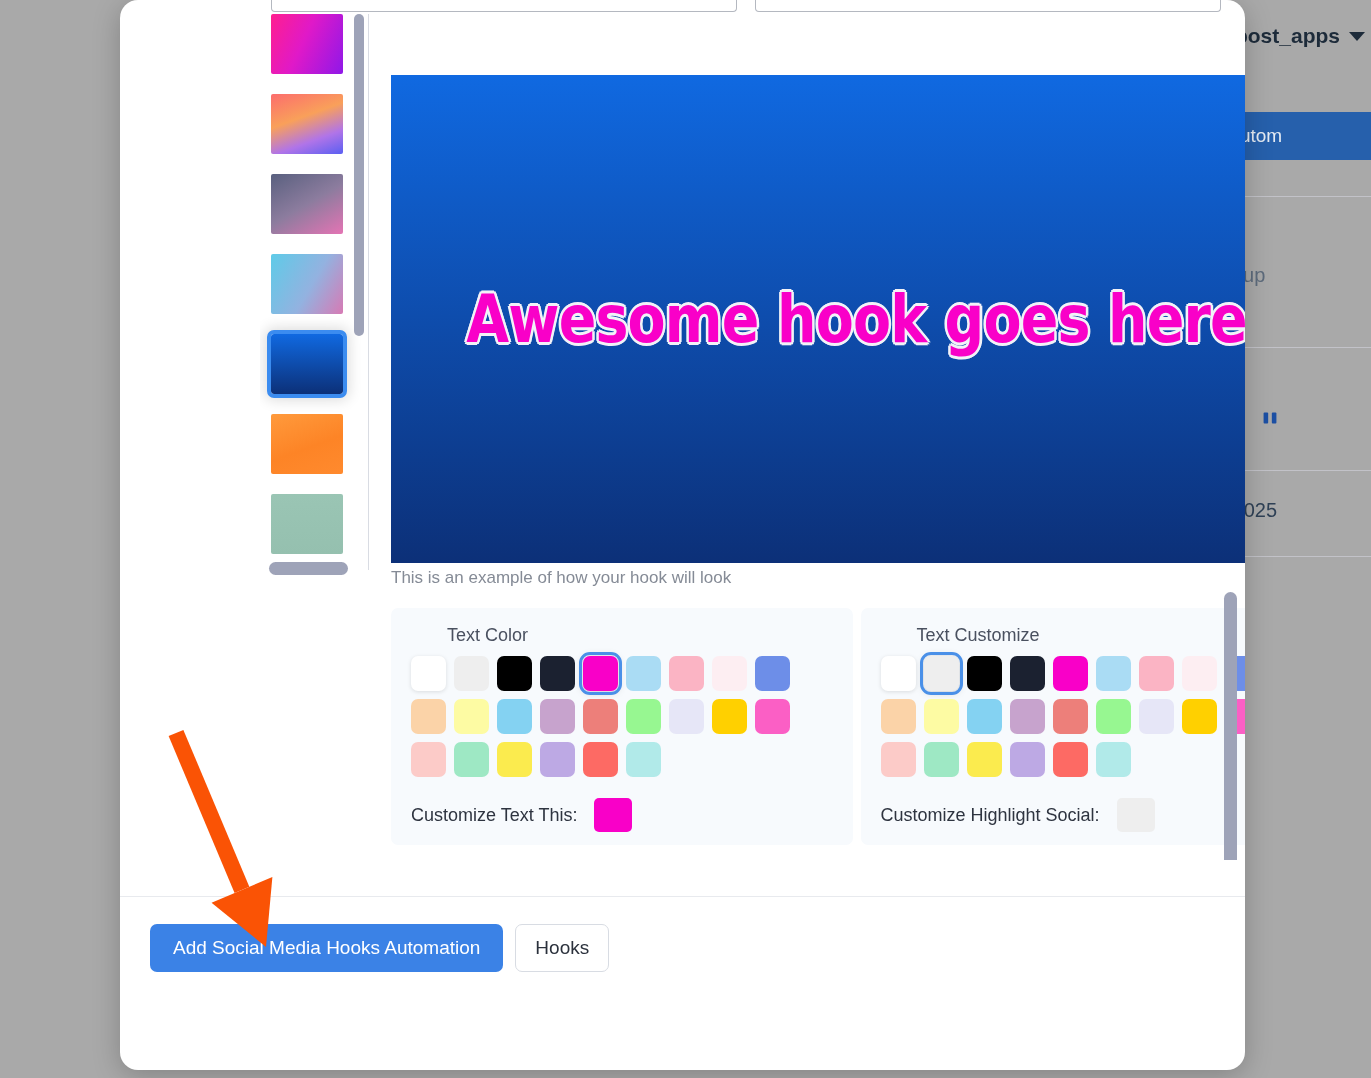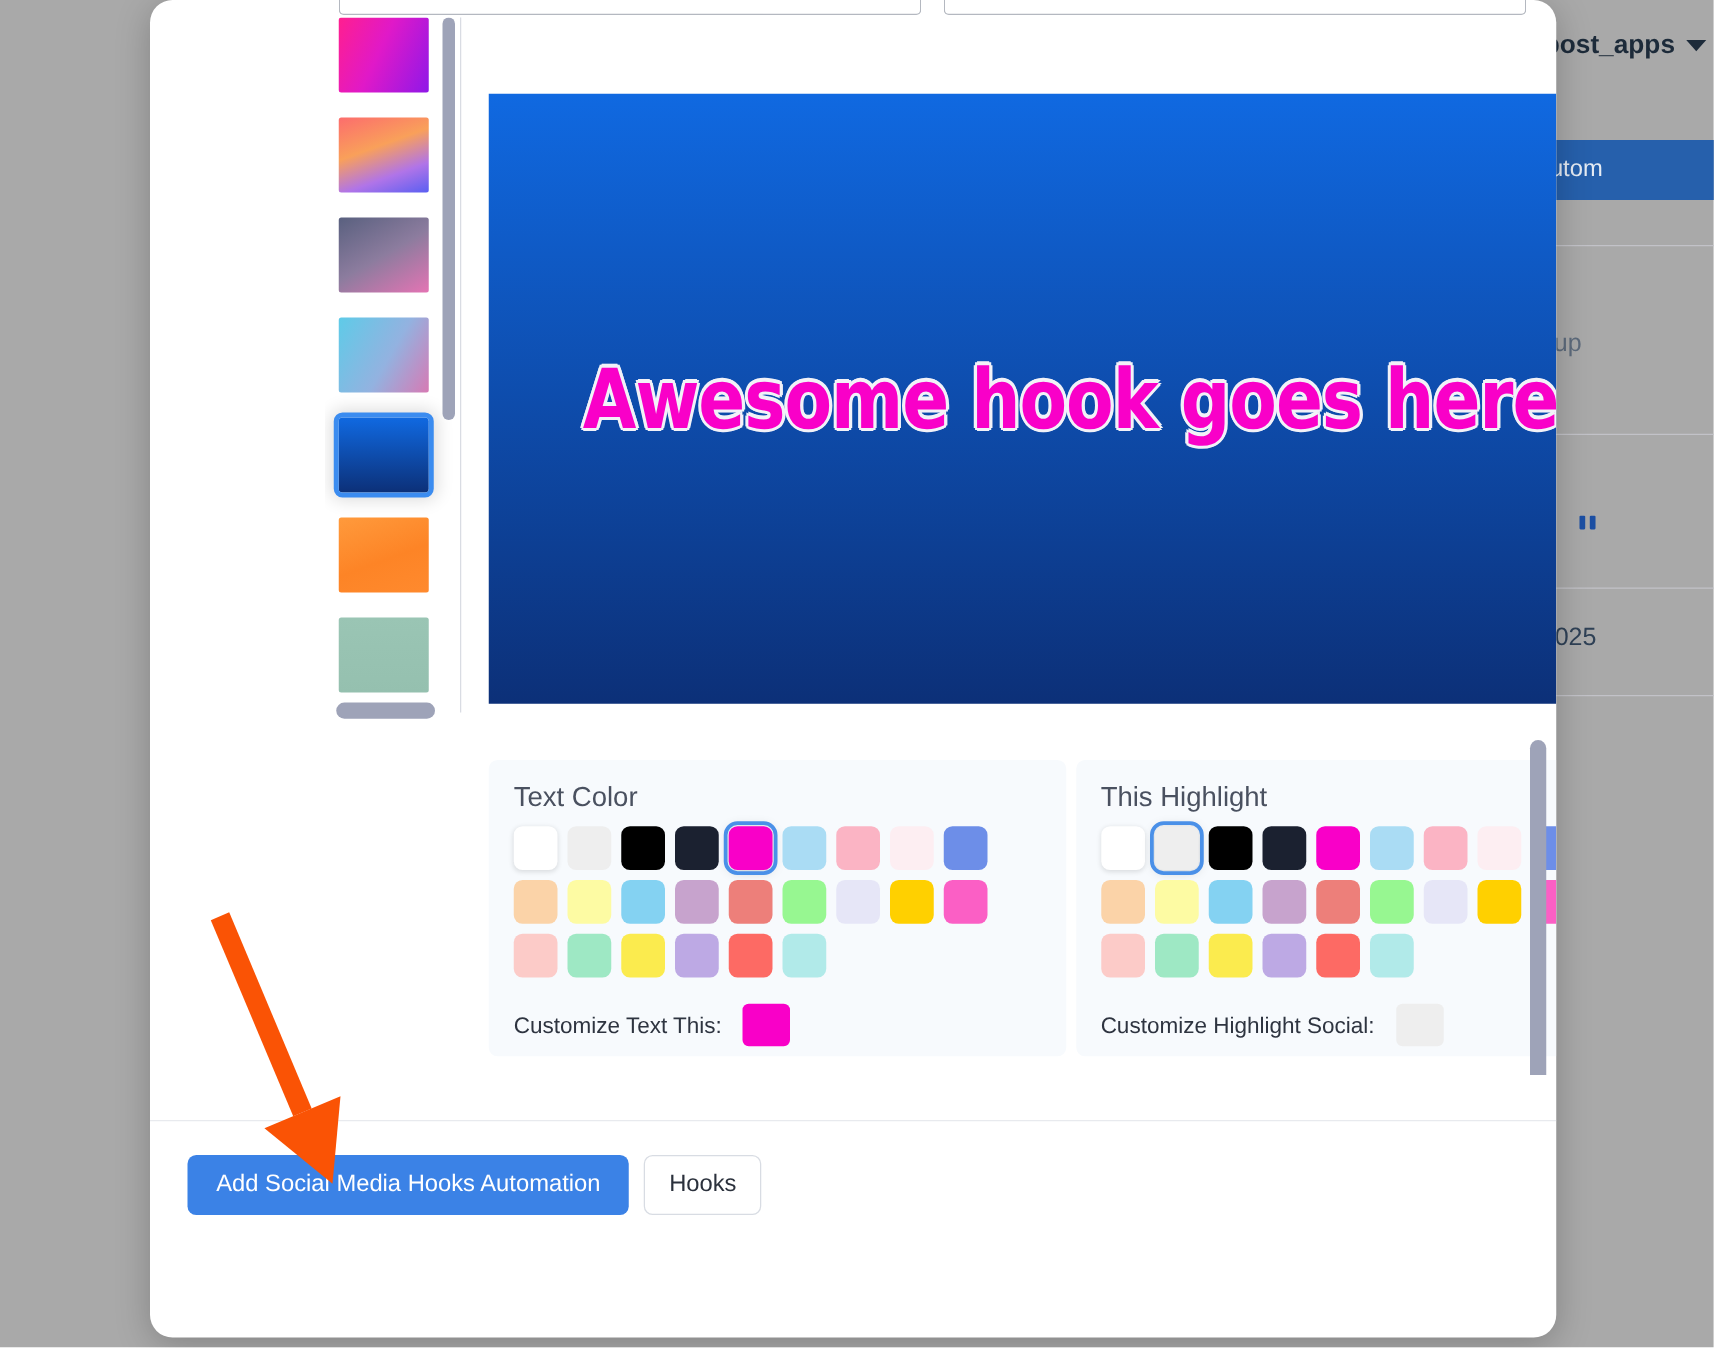--- a/index.html
+++ b/index.html
@@ -217,23 +217,24 @@
     display: flex; gap: 8px;
   }
   .palette-card {
     flex: 1;
     background: #f7fafd;
     border-radius: 7px;
     padding: 17px 20px 20px 20px;
     height: 237px;
   }
   .palette-title {
-    font-size: 22px;
+    font-size: 18px;
     color: #4a5160;
     margin-bottom: 10px;
+    margin-left: 36px;
   }
   .swatch-grid {
     display: flex; flex-wrap: wrap;
     gap: 8px;
     width: 100%;
   }
   .swatch {
     width: 35px; height: 35px;
     border-radius: 7px;
     flex: 0 0 auto;
@@ -378,20 +379,21 @@
               <div class="thumb" style="background: linear-gradient(rgb(154, 197, 180) 0%, rgb(149, 192, 175) 100%);"></div>
             </div>
           <div id="thumb-vscroll"></div>
         </div>
         <div id="thumb-hscroll"></div>
         <div id="thumb-col-divider"></div>
 
         <div id="preview" style="background: linear-gradient(rgb(16, 105, 225) 0%, rgb(12, 48, 120) 100%);">
           <div id="preview-text" style="color: rgb(249, 0, 200); text-shadow: rgb(242, 242, 248) -2px -2px 0px, rgb(242, 242, 248) 2px -2px 0px, rgb(242, 242, 248) -2px 2px 0px, rgb(242, 242, 248) 2px 2px 0px, rgb(242, 242, 248) -3px 0px 0px, rgb(242, 242, 248) 3px 0px 0px, rgb(242, 242, 248) 0px -3px 0px, rgb(242, 242, 248) 0px 3px 0px;">Awesome hook goes here</div>
         </div>
+        <div id="preview-caption">This is an example of how your hook will look</div>
 
         <div id="palettes">
 
           <div class="palette-card">
             <div class="palette-title">Text Color</div>
             <div class="swatch-grid" id="text-color-grid">
                 <div class="swatch" style="background: rgb(255, 255, 255); box-shadow: rgba(0, 0, 0, 0.12) 0px 1px 4px;"></div>
                 <div class="swatch" style="background: rgb(238, 238, 238);"></div>
                 <div class="swatch" style="background: rgb(0, 0, 0);"></div>
                 <div class="swatch" style="background: rgb(27, 33, 48);"></div>
@@ -416,21 +418,21 @@
                 <div class="swatch" style="background: rgb(253, 106, 100);"></div>
                 <div class="swatch" style="background: rgb(177, 234, 233);"></div>
               </div>
             <div class="custom-row">
               <span class="custom-label">Customize Text This:</span>
               <span class="custom-swatch" id="custom-text-swatch" style="background: rgb(249, 0, 200);"></span>
             </div>
           </div>
 
           <div class="palette-card">
-            <div class="palette-title">This Highlight</div>
+            <div class="palette-title">Text Customize</div>
             <div class="swatch-grid" id="text-highlight-grid">
                 <div class="swatch" style="background: rgb(255, 255, 255); box-shadow: rgba(0, 0, 0, 0.12) 0px 1px 4px;"></div>
                 <div class="swatch selected" style="background: rgb(238, 238, 238);"></div>
                 <div class="swatch" style="background: rgb(0, 0, 0);"></div>
                 <div class="swatch" style="background: rgb(27, 33, 48);"></div>
                 <div class="swatch" style="background: rgb(249, 0, 200);"></div>
                 <div class="swatch" style="background: rgb(170, 220, 244);"></div>
                 <div class="swatch" style="background: rgb(251, 180, 196);"></div>
                 <div class="swatch" style="background: rgb(253, 238, 242);"></div>
                 <div class="swatch" style="background: rgb(109, 142, 232);"></div>

